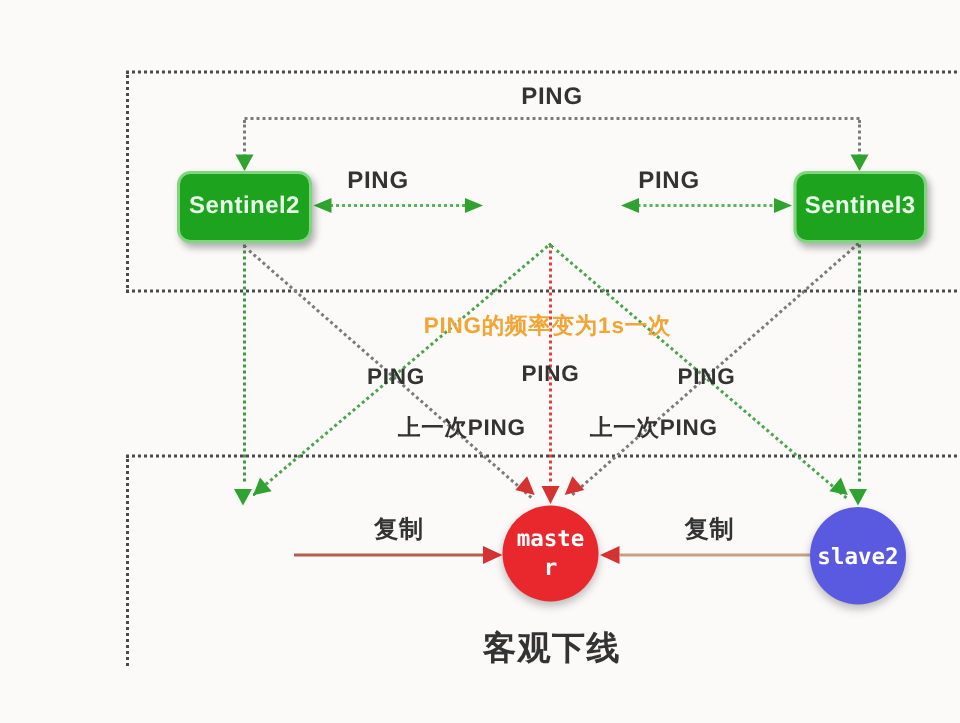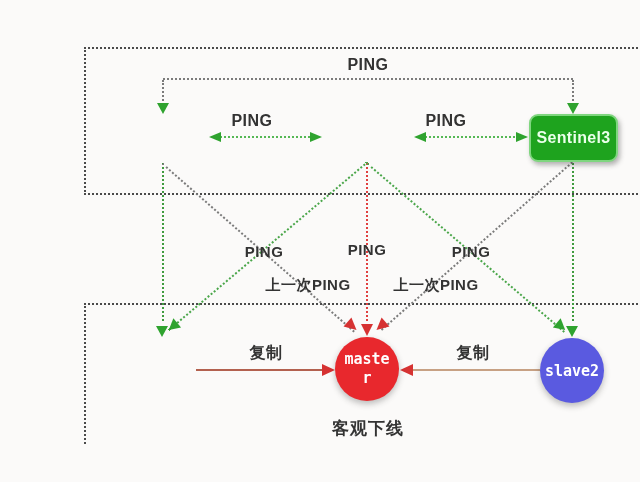--- a/index.html
+++ b/index.html
@@ -74,42 +74,46 @@
   <div class="arr" style="left:115px;top:326px;border-left:6px solid transparent;border-right:6px solid transparent;border-top:11px solid #2fa32f;"></div>
   <div class="arr" style="left:126px;top:321px;border-left:6px solid transparent;border-right:6px solid transparent;border-top:11px solid #2fa32f;transform:rotate(50deg);"></div>
 
   <div class="arr" style="left:525px;top:326px;border-left:6px solid transparent;border-right:6px solid transparent;border-top:11px solid #2fa32f;"></div>
   <div class="arr" style="left:514px;top:321px;border-left:6px solid transparent;border-right:6px solid transparent;border-top:11px solid #2fa32f;transform:rotate(-50deg);"></div>
 
   <div class="arr" style="left:320px;top:324px;border-left:6px solid transparent;border-right:6px solid transparent;border-top:12px solid #d63232;"></div>
   <div class="arr" style="left:305px;top:320px;border-left:6px solid transparent;border-right:6px solid transparent;border-top:12px solid #d63232;transform:rotate(-49deg);"></div>
   <div class="arr" style="left:334px;top:320px;border-left:6px solid transparent;border-right:6px solid transparent;border-top:12px solid #d63232;transform:rotate(49deg);"></div>
 
+  <div class="lbl" style="left:324px;top:208px;color:#f2a435;font-size:15px;">PING的频率变为1s一次</div>
   <div class="lbl" style="left:223px;top:243px;">PING</div>
   <div class="lbl" style="left:326px;top:241px;">PING</div>
   <div class="lbl" style="left:430px;top:243px;">PING</div>
   <div class="lbl" style="left:267px;top:276px;">上一次PING</div>
   <div class="lbl" style="left:395px;top:276px;">上一次PING</div>
 
+  <div class="node-box" style="left:77px;top:114px;">
+    <span>Sentinel2</span>
+  </div>
   <div class="node-box" style="left:488px;top:114px;width:89px;">
     <span>Sentinel3</span>
   </div>
 
   <div class="solidline" style="left:155px;top:369px;width:127px;border-color:#b3614f;"></div>
   <div class="arr" style="left:281px;top:364px;border-top:6px solid transparent;border-bottom:6px solid transparent;border-left:13px solid #d63232;"></div>
   <div class="lbl" style="left:225px;top:343px;font-size:16px;">复制</div>
 
   <div class="solidline" style="left:372px;top:369px;width:127px;border-color:#c7a184;"></div>
   <div class="arr" style="left:359px;top:364px;border-top:6px solid transparent;border-bottom:6px solid transparent;border-right:13px solid #d63232;"></div>
   <div class="lbl" style="left:432px;top:343px;font-size:16px;">复制</div>
 
   <div class="circle" style="left:294px;top:337px;width:64px;height:64px;background:#e8282d;">
     <span style="display:inline-block;width:50px;word-break:break-all;line-height:1.25;">master</span>
   </div>
   <div class="circle" style="left:499px;top:338px;width:64px;height:65px;background:#5a5ae0;">
     <span>slave2</span>
   </div>
 
-  <div class="lbl" style="left:327px;top:417px;font-size:17px;letter-spacing:1px;">客观下线</div>
+  <div class="lbl" style="left:327px;top:417px;font-size:22px;letter-spacing:1px;">客观下线</div>
 
   <div class="wm" style="left:571px;top:452px;">全攻略</div>
 
 </div>
 
 </body></html>

